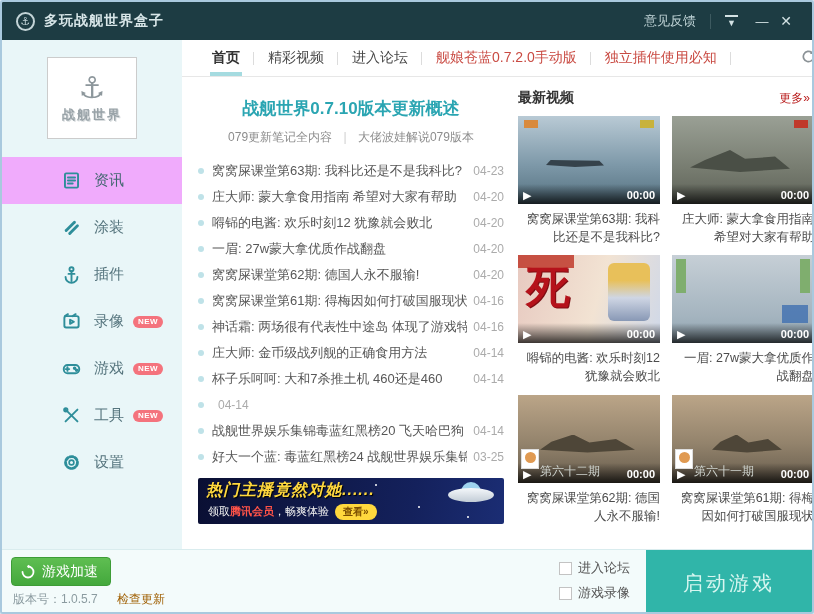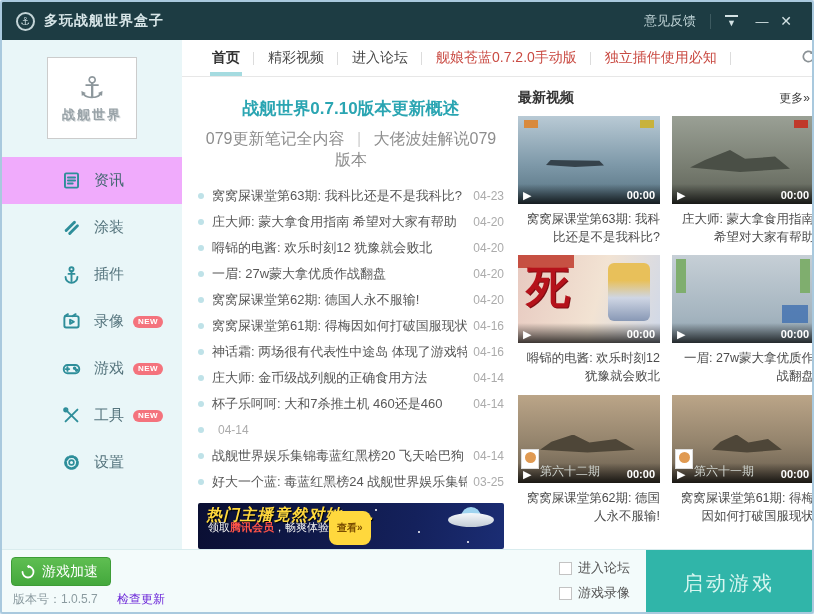--- a/index.html
+++ b/index.html
@@ -50,50 +50,50 @@
   .tab.active::before { content:""; position:absolute; left:12px; right:12px; bottom:0; height:4px; background:#a5dbe0; }
   .tab.red { color:#c94a42; }
   .refresh { margin-left:auto; align-self:center; margin-right:12px; cursor:pointer; }
   .refresh svg { width:15px; height:15px; stroke:#8b9296; fill:none; stroke-width:1.8; stroke-linecap:round; }
 
   .content { flex:1; display:flex; padding:8px 18px 0 16px; }
 
   
   .news-col { width:306px; flex-shrink:0; }
   .headline { text-align:center; font-size:17px; font-weight:bold; color:#2aa5b2; margin-top:12px; cursor:pointer; }
-  .subline { text-align:center; font-size:16px; color:#8d8d8d; margin-top:9px; }
+  .subline { text-align:center; font-size:12px; color:#8d8d8d; margin-top:9px; }
   .subline .sep { color:#cfcfcf; margin:0 8px; }
   .subline .sub-link { cursor:pointer; }
   .news-list { list-style:none; margin-top:12px; }
   .news-row { height:26px; display:flex; align-items:center; cursor:pointer; }
   .dot { width:6px; height:6px; border-radius:50%; background:#bfe2e8; margin-right:8px; flex-shrink:0; }
   .news-title { flex:1; font-size:13px; color:#575757; white-space:nowrap; overflow:hidden; }
   .news-date { font-size:12px; color:#ababab; margin-left:6px; }
 
   
   .banner { margin-top:8px; height:46px; border-radius:2px; position:relative; overflow:hidden;
             background:linear-gradient(100deg,#0a0f33 0%,#14215c 70%,#1b2d74 100%); cursor:pointer; }
   .banner-l1 { position:absolute; left:8px; top:2px; font-size:16px; font-weight:bold; font-style:italic;
                color:#ffd83d; text-shadow:1px 1px 1px #000; letter-spacing:1px; white-space:nowrap; }
   .banner-l2 { position:absolute; left:10px; bottom:4px; font-size:11px; color:#efefef; white-space:nowrap; }
   .banner-l2 .hl { color:#ff5348; font-weight:bold; }
   .banner-cta { display:inline-block; background:#ffd83d; color:#7a4d00; font-weight:bold; font-size:10px;
-                border-radius:8px; padding:10px 8px; }
+                border-radius:8px; padding:1px 8px; margin-left:6px; }
   .ufo { position:absolute; right:10px; top:6px; width:46px; height:22px; }
   .ufo .saucer { position:absolute; bottom:4px; left:0; width:46px; height:14px; border-radius:50%;
                  background:linear-gradient(#f5f8fb,#c2ccd6); }
   .ufo .dome { position:absolute; bottom:12px; left:13px; width:20px; height:12px;
                border-radius:10px 10px 0 0; background:#9fd3ef; }
   .star { position:absolute; width:2px; height:2px; background:#fff; border-radius:50%; }
 
   
   .video-col { flex:1; padding-left:14px;text-align:right; }
   .video-head { display:flex; align-items:baseline; margin-top:4px; }
   .video-head-title { font-size:14px; font-weight:bold; color:#333; }
-  .video-more { margin-left:auto; font-size:12px; color:#404040; cursor:pointer; margin-right:4px; }
+  .video-more { margin-left:auto; font-size:12px; color:#b91c1c; cursor:pointer; margin-right:4px; }
   .video-grid { display:grid; grid-template-columns:142px 142px; column-gap:12px; margin-top:9px; }
   .vcard { cursor:pointer; margin-bottom:9px; }
   .thumb { width:142px; height:88px; position:relative; overflow:hidden; background:#7d93a3; }
   .thumb .shade { position:absolute; left:0; right:0; bottom:0; height:20px;
                   background:linear-gradient(transparent,rgba(0,0,0,.75)); }
   .play { position:absolute; left:5px; bottom:2px; color:#fff; font-size:11px; }
   .dur { position:absolute; right:5px; bottom:3px; color:#fff; font-size:11px; font-weight:bold; }
   .overlay-label { position:absolute; left:22px; bottom:3px; color:#cfd4cf; font-size:12px; }
   .vtitle { font-size:12.5px; color:#4c4c4c; line-height:1.45; margin-top:6px; }
 
@@ -121,21 +121,21 @@
   .avatar::after { content:""; position:absolute; left:3px; top:2px; width:11px; height:11px;
                    border-radius:50%; background:#e09a52; }
 
   
   .footer { height:67px; background:#f3fbfb; border-top:1px solid #d9ecee; position:relative; }
   .accel-btn { position:absolute; left:9px; top:7px; height:29px; display:flex; align-items:center;
                background:linear-gradient(#5fbe52,#43a83c); border:1px solid #3d9c37; border-radius:4px;
                color:#fff; font-size:14px; padding:0 12px 0 8px; cursor:pointer; }
   .accel-btn svg { width:16px; height:16px; margin-right:6px; stroke:#fff; fill:none; stroke-width:1.8; stroke-linecap:round; }
   .version-row { position:absolute; left:11px; bottom:8px; font-size:12px; color:#8b9ba0; }
-  .check-update { color:#6d28d9; margin-left:16px; cursor:pointer; }
+  .check-update { color:#a16207; margin-left:16px; cursor:pointer; }
   .opts { position:absolute; right:182px; top:9px; display:flex; flex-direction:column; gap:7px; }
   .opt { display:flex; align-items:center; cursor:pointer; }
   .opt .box { width:13px; height:13px; background:#fff; border:1px solid #c3c3c3; margin-right:6px; }
   .opt .olabel { font-size:13px; color:#555; }
   .launch-btn { position:absolute; right:0; top:0; width:166px; height:100%; background:#30b5a9;
                 border:none; color:#d7f6f0; font-size:20px; letter-spacing:3px; cursor:pointer;
                 font-family:inherit; }
 </style>
 </head>
 <body>

